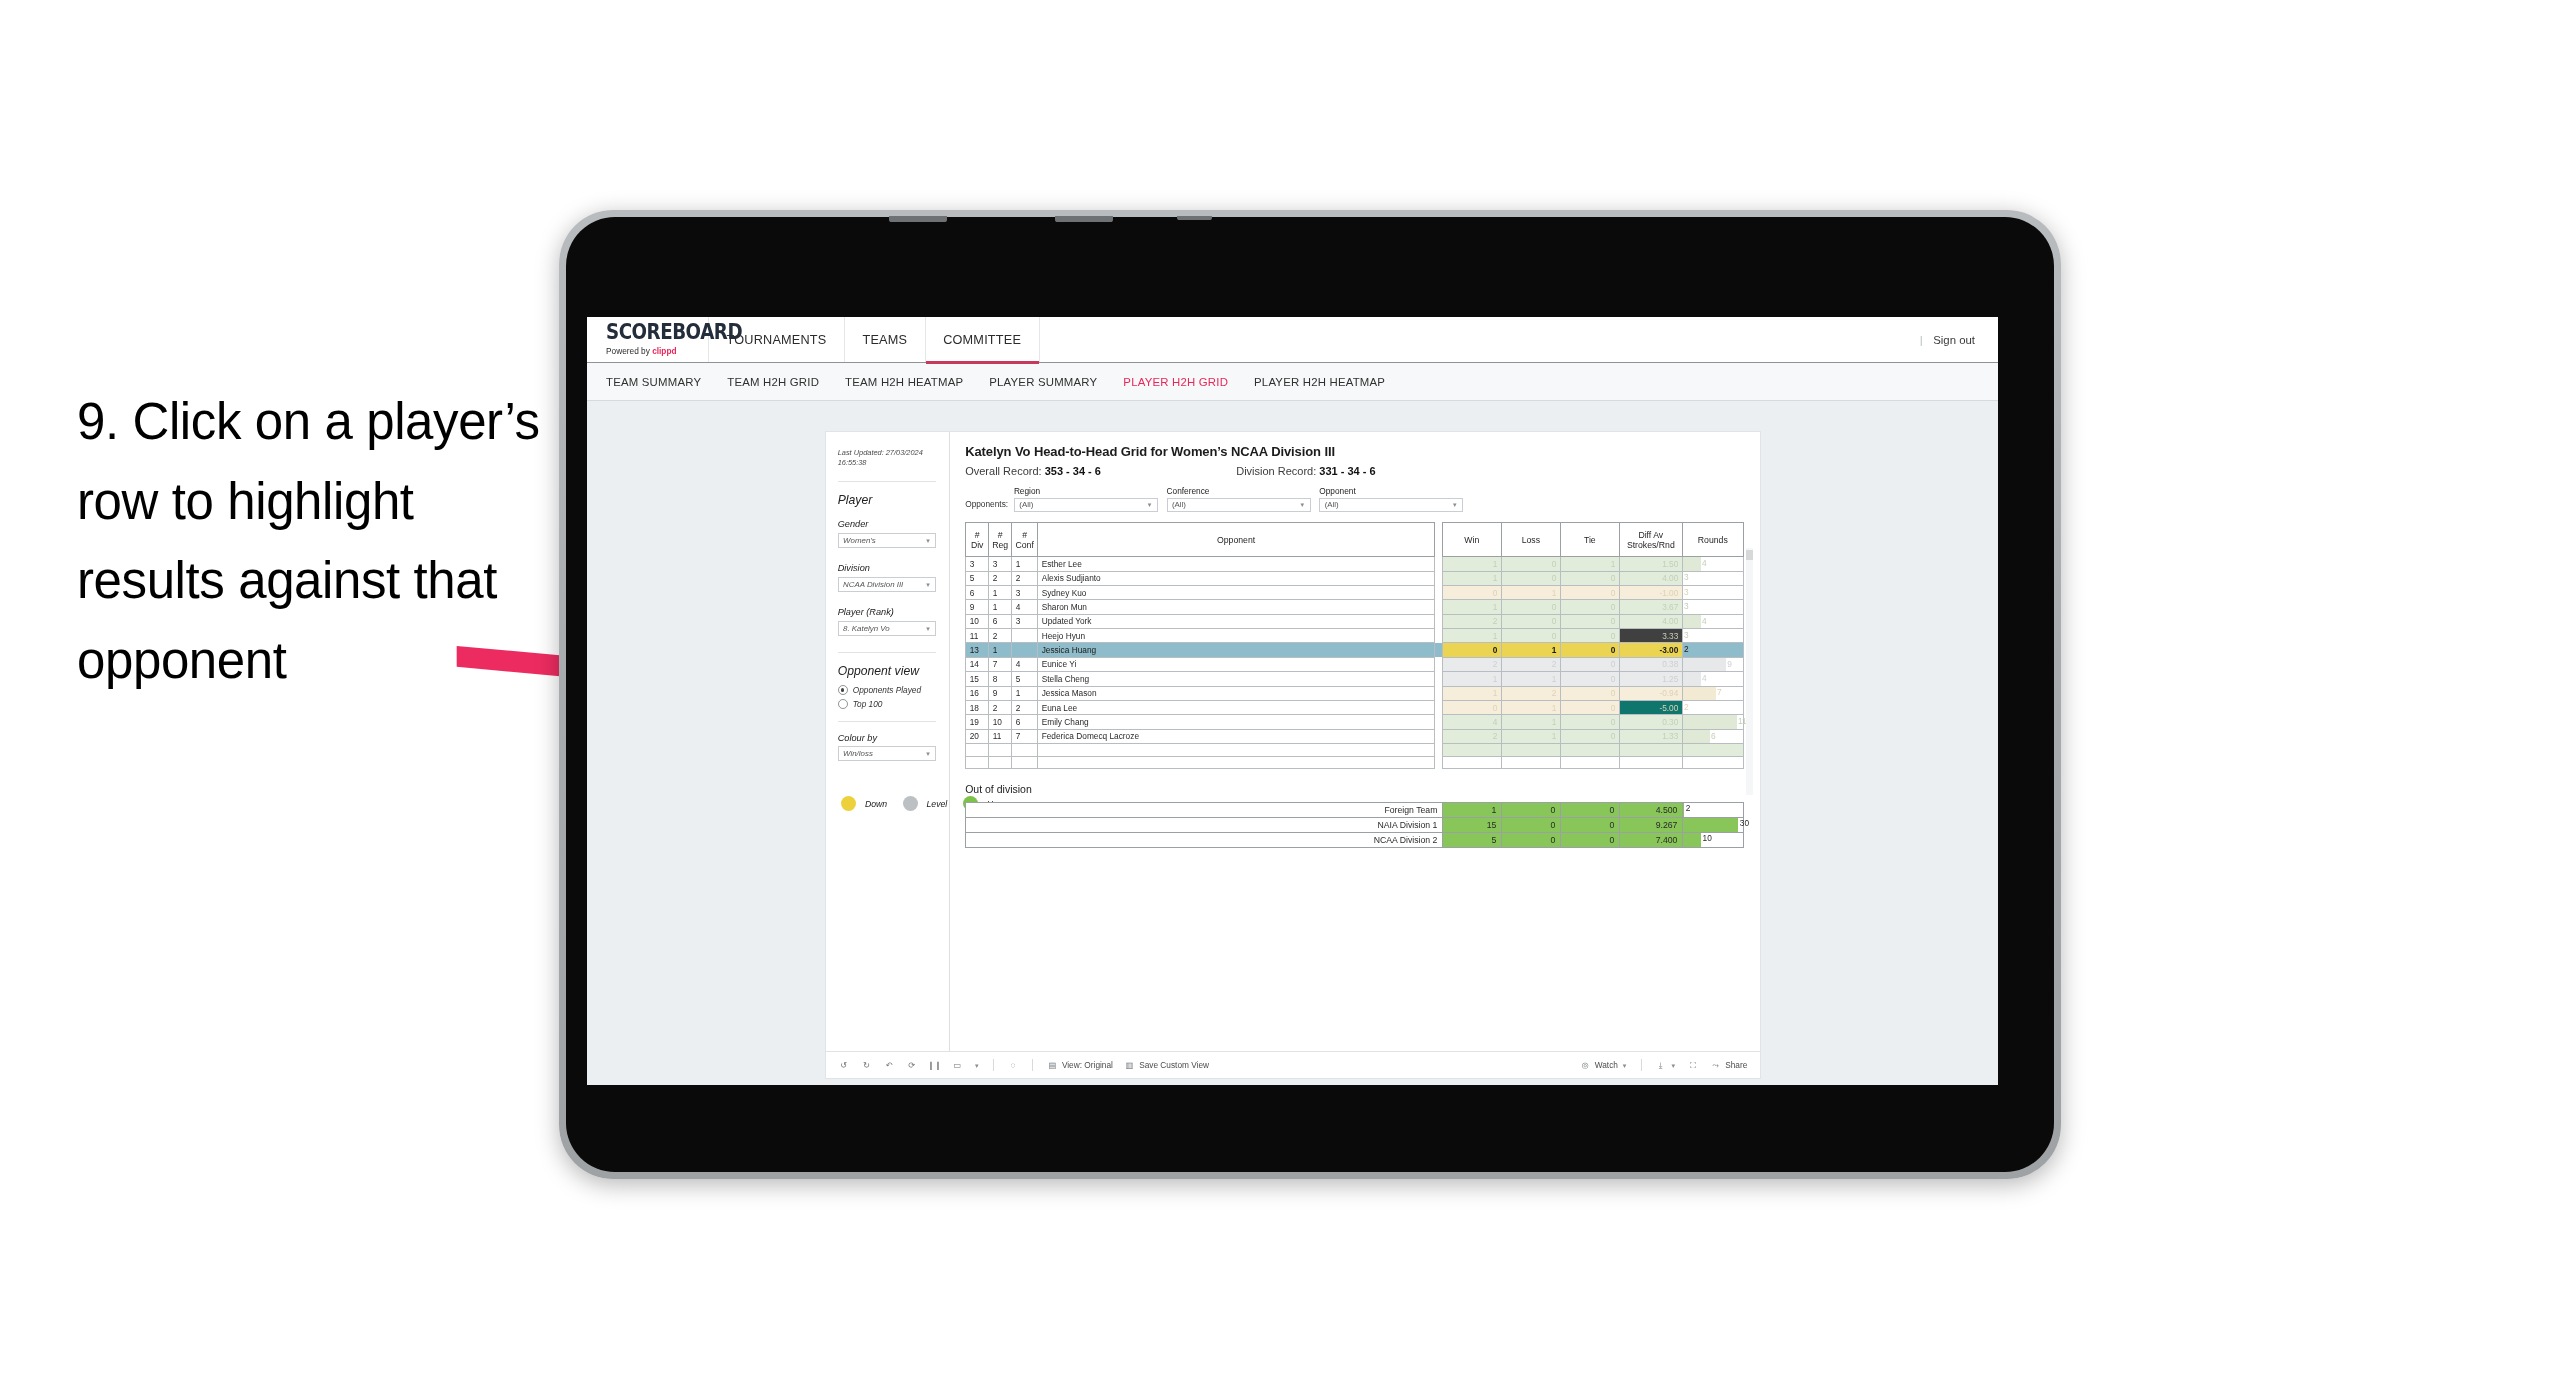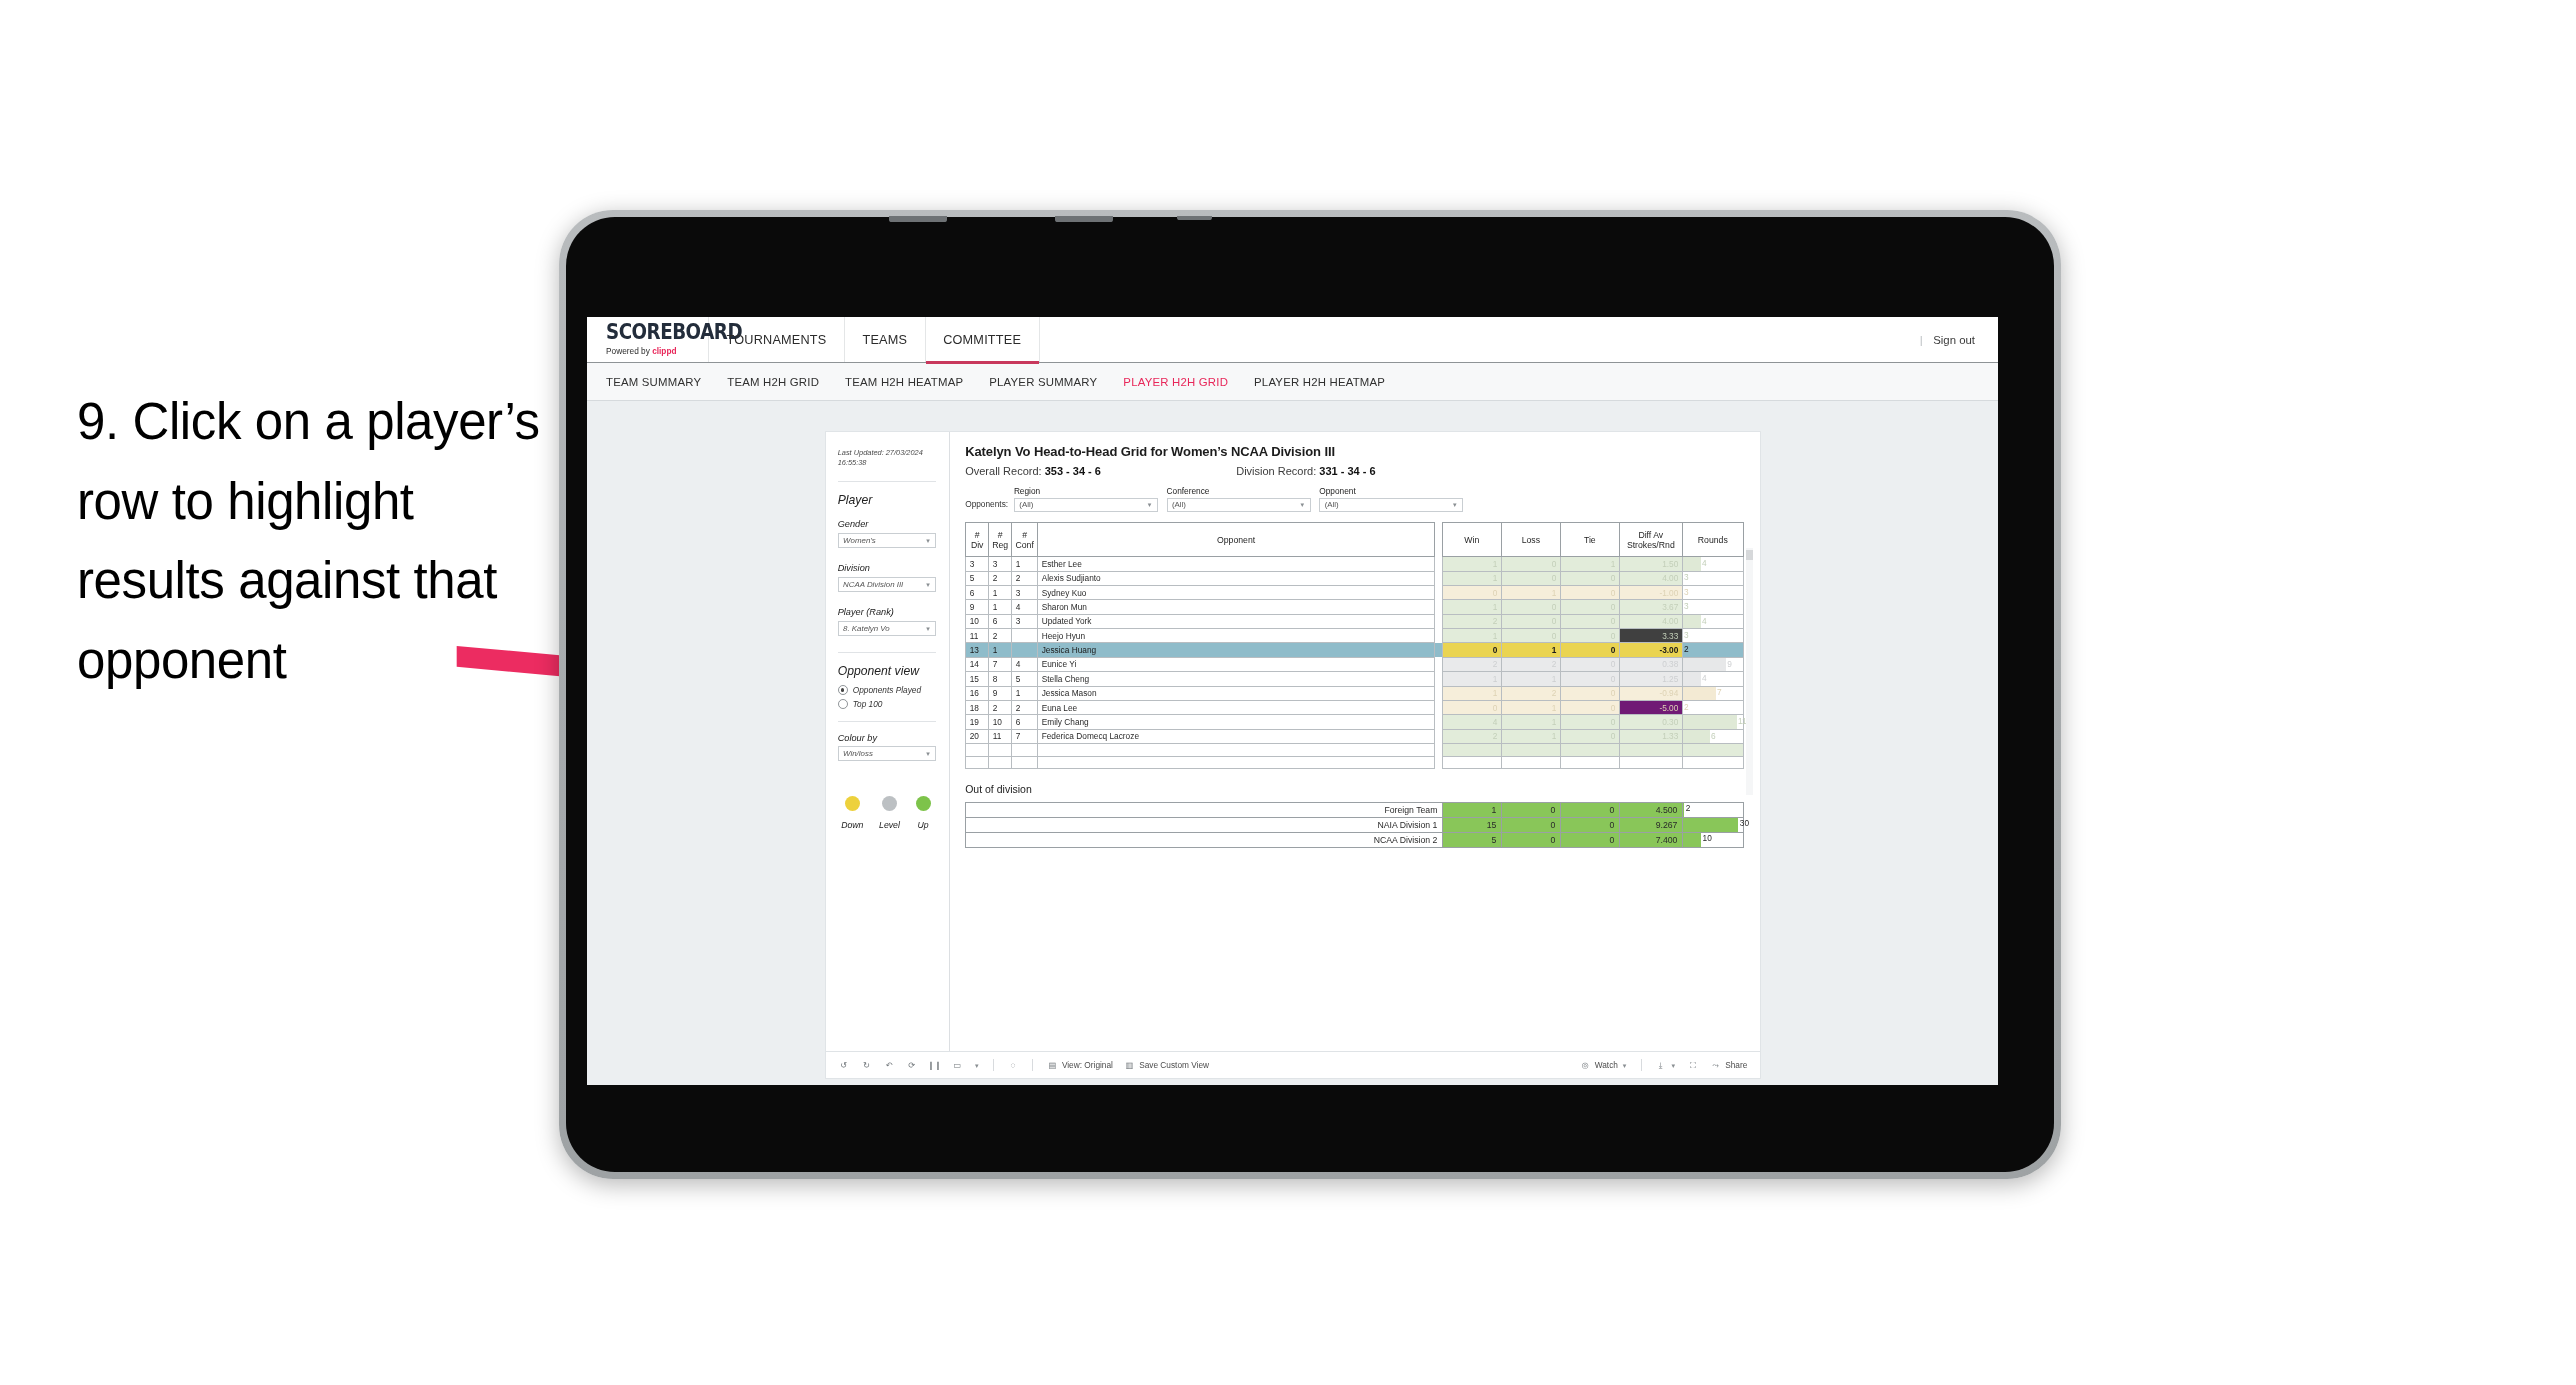--- a/index.html
+++ b/index.html
@@ -108,21 +108,21 @@
     justify-content:space-between;padding:0 4.4px;box-sizing:border-box;margin-bottom:15.7px;
     font-size:7.9px;color:#555;cursor:pointer;
   }
   .caret{font-size:6.1px;color:#8a8f93;}
   .radio-row{display:flex;align-items:center;gap:5.2px;margin-bottom:4.4px;cursor:pointer;}
   .radio{width:7.9px;height:7.9px;border-radius:50%;border:0.9px solid #8d9296;background:#fff;
          display:flex;align-items:center;justify-content:center;flex:none;}
   .radio.on::after{content:"";width:3.5px;height:3.5px;border-radius:50%;background:#444;}
   .radio-label{font-size:8.3px;color:#333;}
   .legend{display:flex;gap:15.7px;margin-top:35px;padding-left:3.5px;}
-  .legend-col{display:flex;flex-direction:column;align-items:center;gap:8.7px;}
+  .legend-col{display:flex;align-items:center;gap:8.7px;}
   .dot{width:15px;height:15px;border-radius:50%;}
   .legend-label{font-size:8.7px;color:#222;}
 
   
   .content{flex:1;padding:12.2px 15.7px 0 15.7px;box-sizing:border-box;min-width:0;}
   .viz-title{font-size:13px;font-weight:bold;color:#1c1c1c;letter-spacing:-0.1px;}
   .records{display:flex;margin-top:6.1px;font-size:11px;color:#3b3b3b;}
   .records .rec1{width:271px;}
   .records b{color:#111;}
   .opp-filters{display:flex;align-items:flex-end;margin-top:8.7px;gap:8.7px;}
@@ -500,21 +500,21 @@
                       </tr>
                       <tr>
                         <td class="c-num">18</td>
                         <td class="c-num">2</td>
                         <td class="c-num">2</td>
                         <td class="c-opp">Euna Lee</td>
                         <td class="spacer-col"></td>
                         <td class="c-val " style="background: rgb(246, 238, 218); color: rgb(221, 210, 180);">0</td>
                         <td class="c-val " style="background: rgb(246, 238, 218); color: rgb(221, 210, 180);">1</td>
                         <td class="c-val " style="background: rgb(246, 238, 218); color: rgb(221, 210, 180);">0</td>
-                        <td class="c-val " style="background: #701a75; color: rgb(221, 210, 180); padding-left: 30px;">-5.00</td>
+                        <td class="c-val " style="background: #0f766e; color: rgb(221, 210, 180); padding-left: 30px;">-5.00</td>
                         <td class="c-rounds" style="background: rgb(255, 255, 255);">
                           <div class="round-bar" style="width: 0%; background: rgb(243, 234, 211);"></div>
                           <span class="round-num" style="left: 2%; color: rgb(221, 210, 180);">2</span>
                         </td>
                       </tr>
                       <tr>
                         <td class="c-num">19</td>
                         <td class="c-num">10</td>
                         <td class="c-num">6</td>
                         <td class="c-opp">Emily Chang</td>

